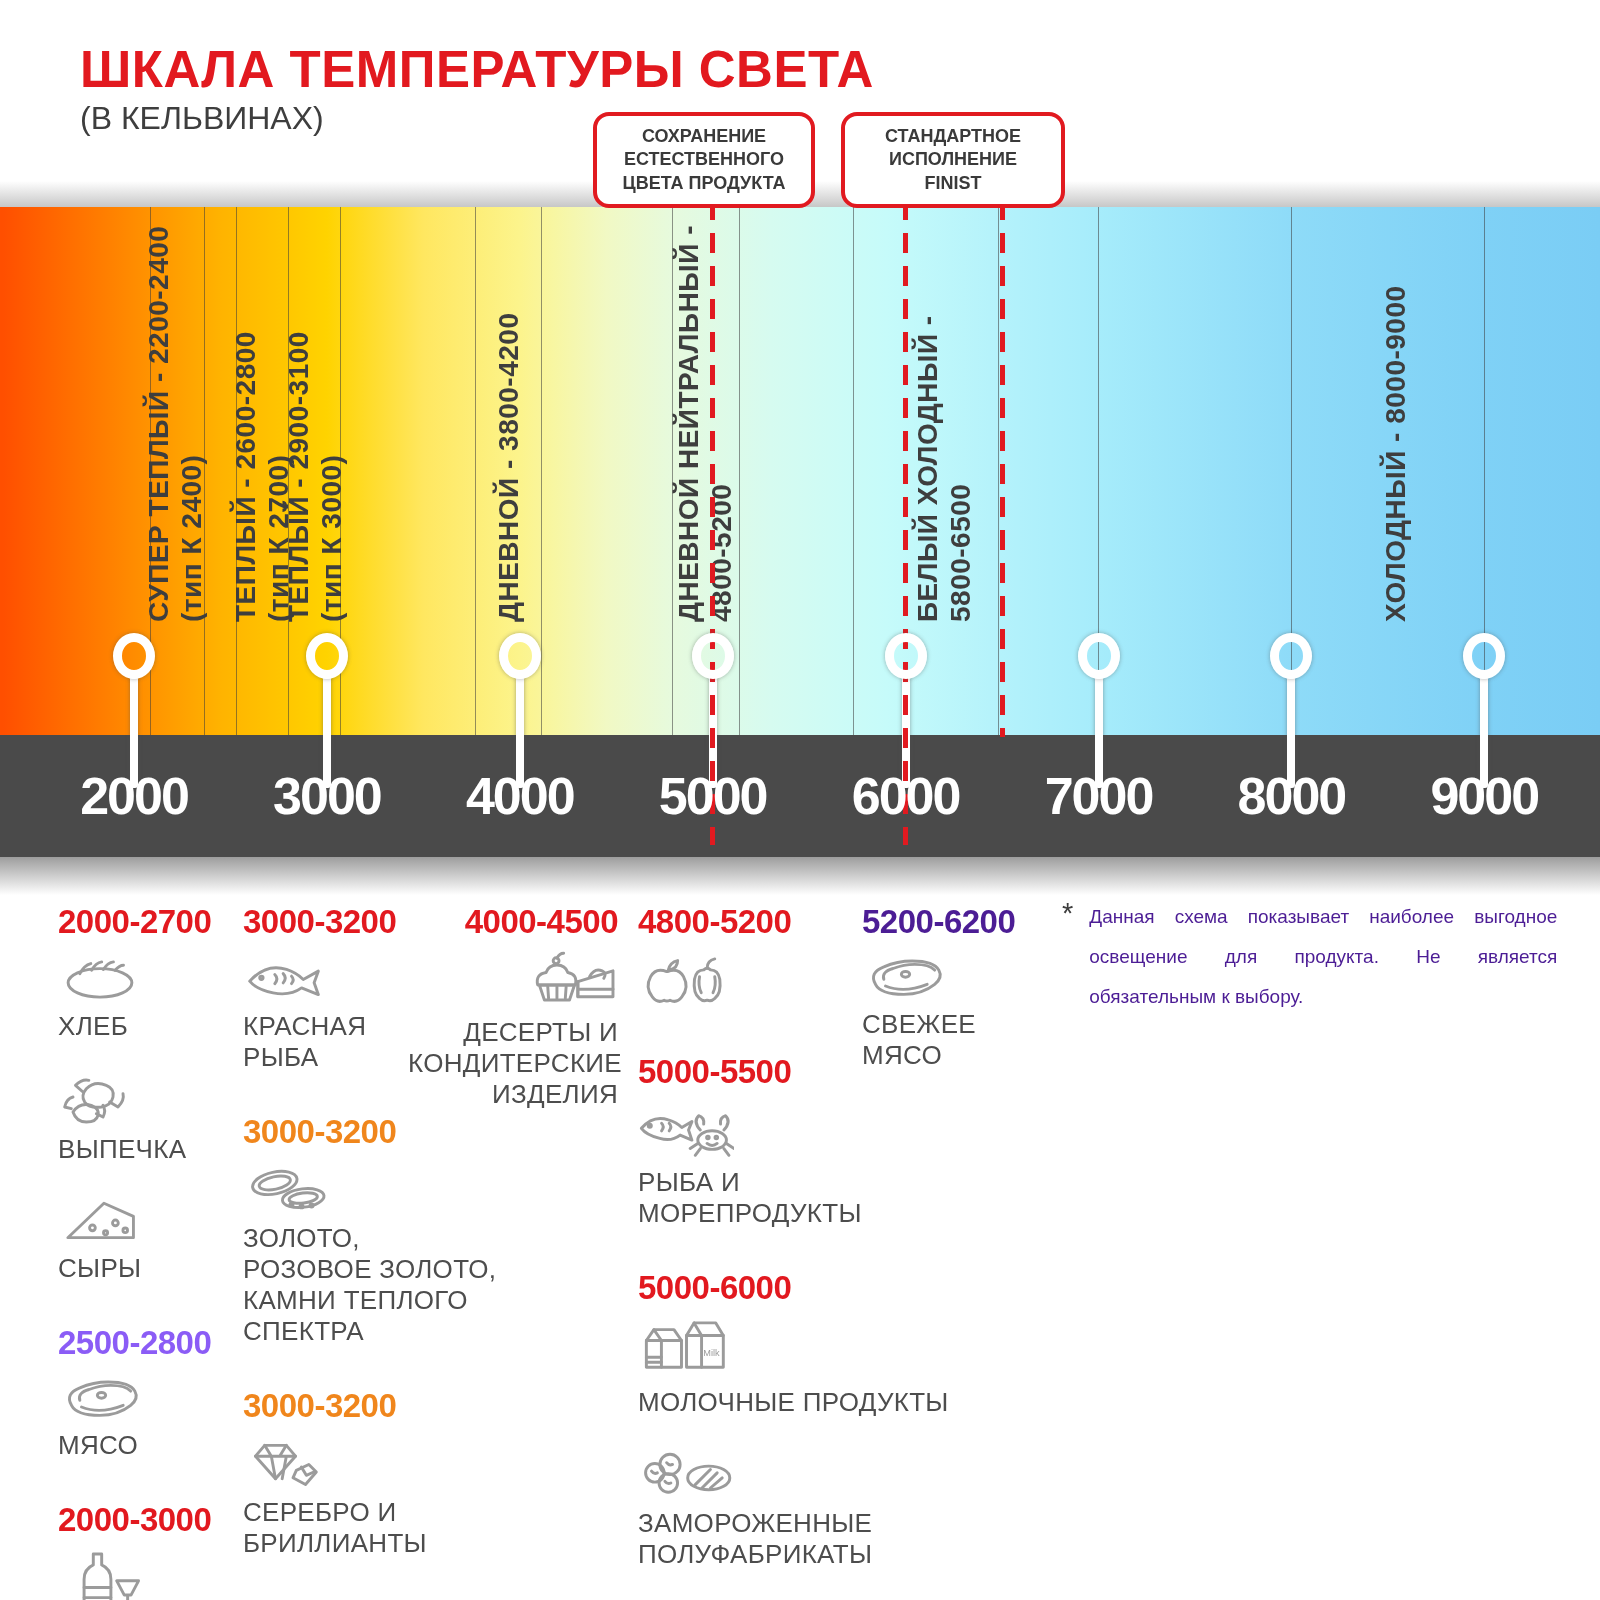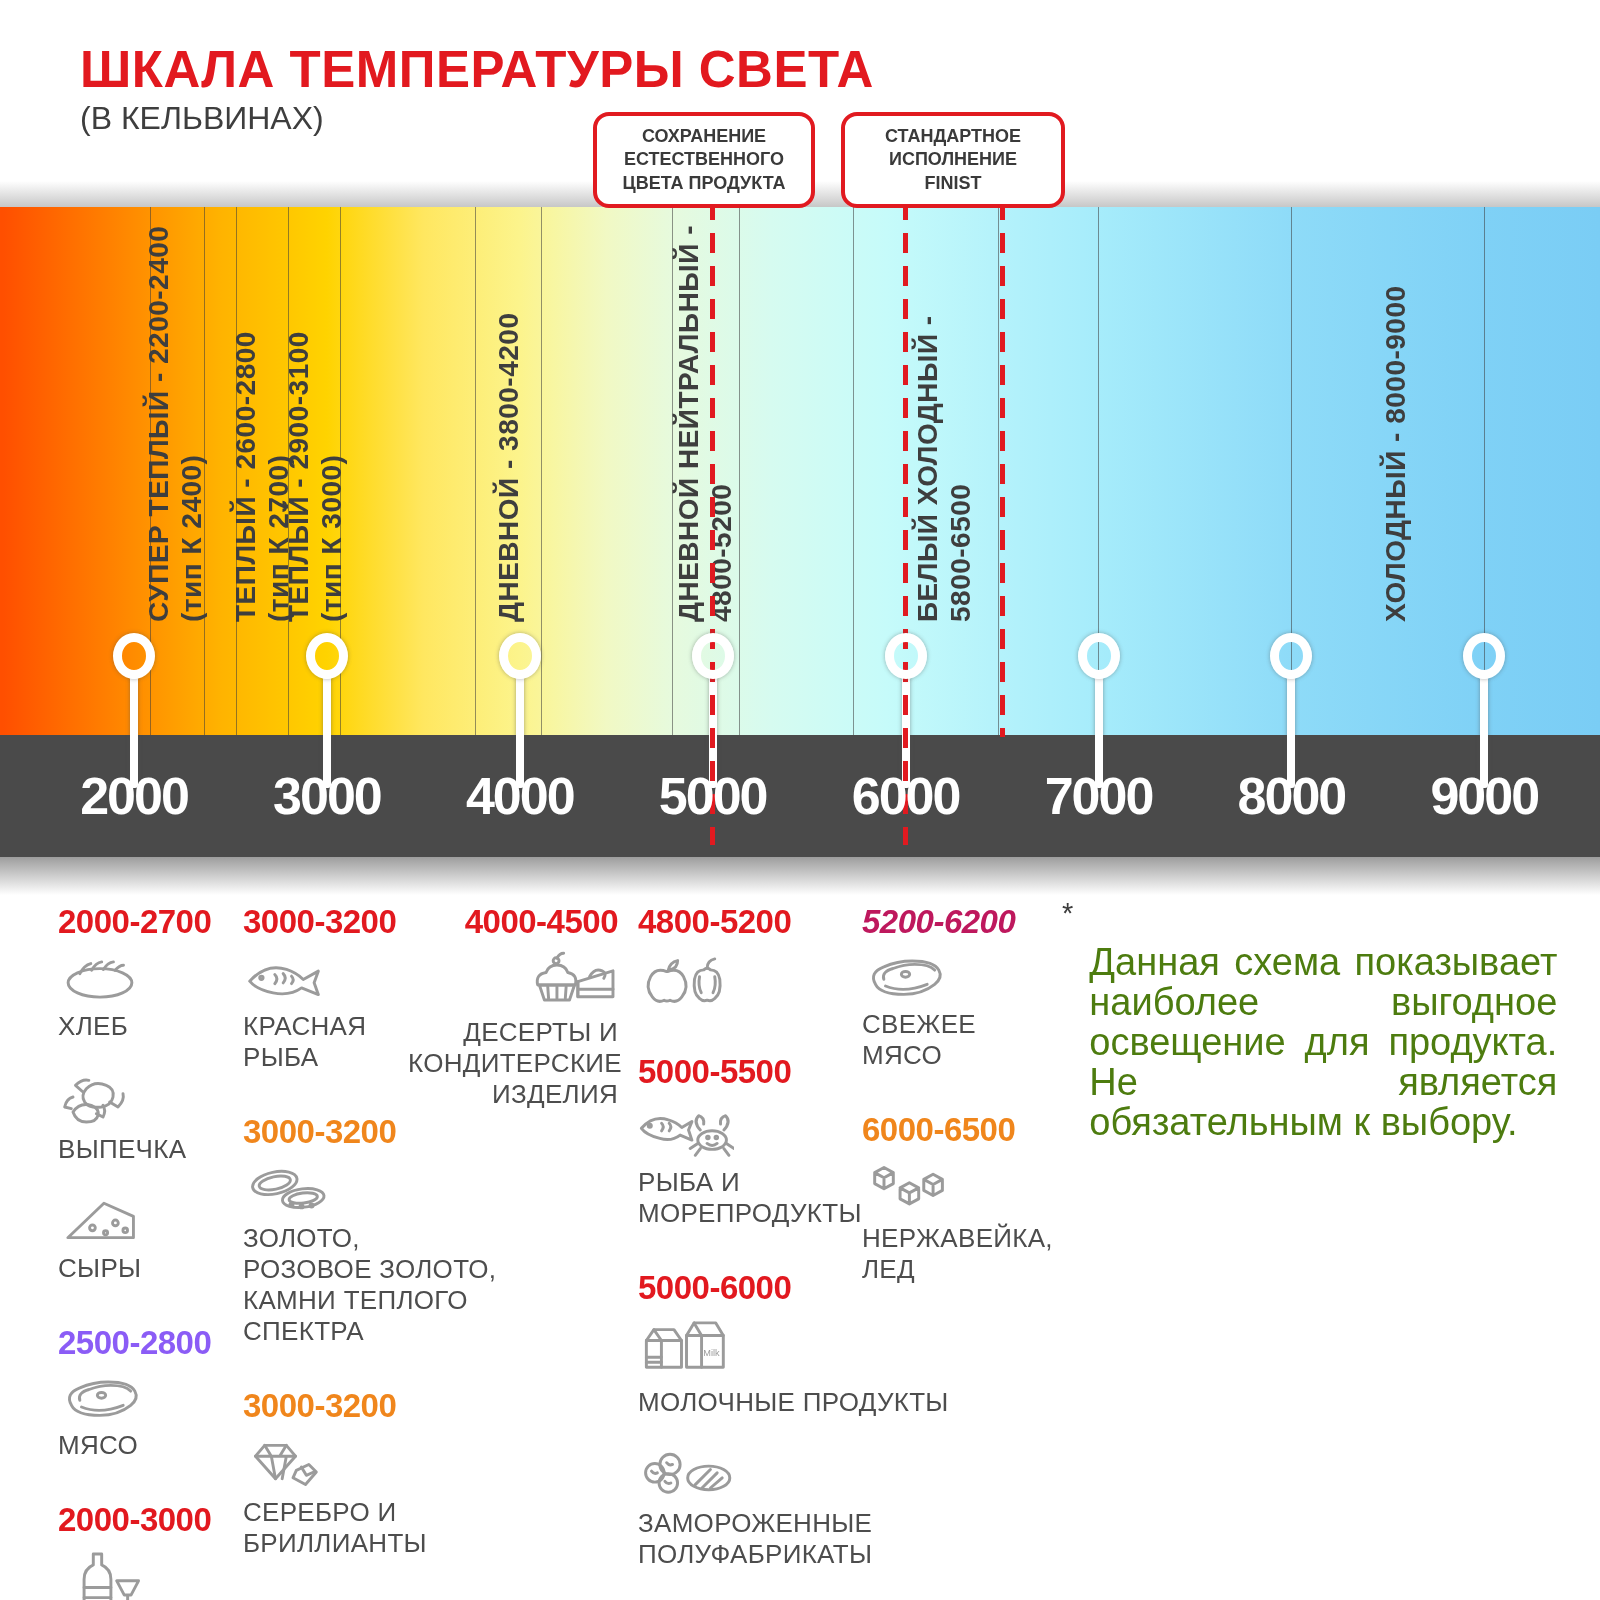--- a/index.html
+++ b/index.html
@@ -51,21 +51,21 @@
   .cat-item{margin-bottom:26px;}
   .cat-item.has-range:not(:first-child){margin-top:40px;}
   .cat-range{font-size:33px;font-weight:700;margin:6px 0 10px;letter-spacing:-.5px;}
   .cat-icon{margin:2px 0 4px;}
   .cat-icon svg{stroke:#9b9b9b;fill:none;stroke-width:3.5;stroke-linecap:round;stroke-linejoin:round;}
   .cat-label{font-size:26px;line-height:31px;color:#4d4d4d;white-space:pre;letter-spacing:.3px;}
 
   
   .footnote{position:absolute;left:1062px;top:897px;width:500px;display:flex;gap:16px;z-index:5;}
   .fn-mark{font-size:29px;color:#3e3e3e;font-weight:400;}
-  .fn-text{font-size:38px;line-height:40px;color:#4d7c0f;text-align:justify;width:468px;margin-top:45px;}
+  .fn-text{font-size:19px;line-height:40px;color:#4c1d95;text-align:justify;width:468px;}
 </style>
 </head>
 <body>
 
 <div id="canvas">
   <div class="title" style="color: rgb(226, 25, 31);">ШКАЛА ТЕМПЕРАТУРЫ СВЕТА</div>
   <div class="subtitle">(В КЕЛЬВИНАХ)</div>
 
   <div class="callout" id="callout-1">СОХРАНЕНИЕ
 ЕСТЕСТВЕННОГО
@@ -300,40 +300,30 @@
               <path d="M16 32 q3 4 7 2 M34 22 q3 4 7 2 M32 44 q3 4 7 2"></path>
               <ellipse cx="84" cy="40" rx="25" ry="14"></ellipse>
               <path d="M68 48 L86 30 M76 52 L94 34 M86 52 L100 40"></path>
             </svg></div>
           <div class="cat-label">ЗАМОРОЖЕННЫЕ
 ПОЛУФАБРИКАТЫ</div>
         </div>
       </div>
       <div class="cat-col" style="left: 862px; width: 235px;">
         <div class="cat-item has-range">
-          <div class="cat-range" style="color: #be185d; font-style: italic;">5200-6200</div>
+          <div class="cat-range" style="color: #4c1d95;">5200-6200</div>
           <div class="cat-icon"><svg width="92" height="50" viewBox="0 0 110 60">
               <path d="M16 40 q-8 -14 10 -21 q16 -7 34 -7 q26 0 32 11 q5 9 -5 17 q-15 12 -37 12 q-28 0 -34 -12 z"></path>
               <path d="M26 34 q-3 -9 11 -13 q13 -5 26 -5 q18 0 24 7"></path>
               <ellipse cx="52" cy="28" rx="5" ry="3.5"></ellipse>
               <path d="M28 42 q22 9 50 -2"></path>
             </svg></div>
           <div class="cat-label">СВЕЖЕЕ
 МЯСО</div>
         </div>
-        <div class="cat-item has-range">
-          <div class="cat-range" style="color: rgb(240, 134, 28);">6000-6500</div>
-          <div class="cat-icon"><svg width="88" height="56" viewBox="0 0 104 66">
-              <path d="M26 10 l11 6 v13 l-11 6 l-11 -6 v-13 z M15 16 l11 6 l11 -6 M26 22 v13"></path>
-              <path d="M56 28 l11 6 v13 l-11 6 l-11 -6 v-13 z M45 34 l11 6 l11 -6 M56 40 v13"></path>
-              <path d="M84 18 l11 6 v13 l-11 6 l-11 -6 v-13 z M73 24 l11 6 l11 -6 M84 30 v13"></path>
-            </svg></div>
-          <div class="cat-label">НЕРЖАВЕЙКА,
-ЛЕД</div>
-        </div>
       </div>
     </div>
 
   <div class="footnote">
     <div class="fn-mark">*</div>
     <div class="fn-text">Данная схема показывает наиболее выгодное освещение для продукта. Не является обязательным к выбору.</div>
   </div>
 </div>
 
 </body></html>

